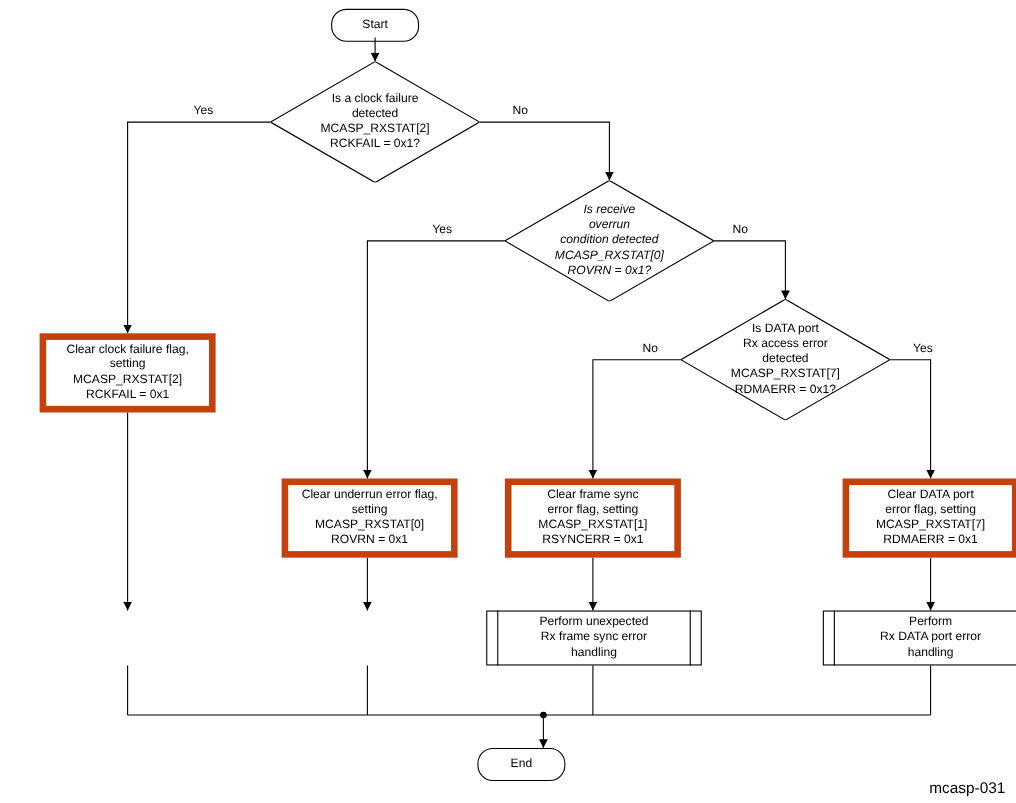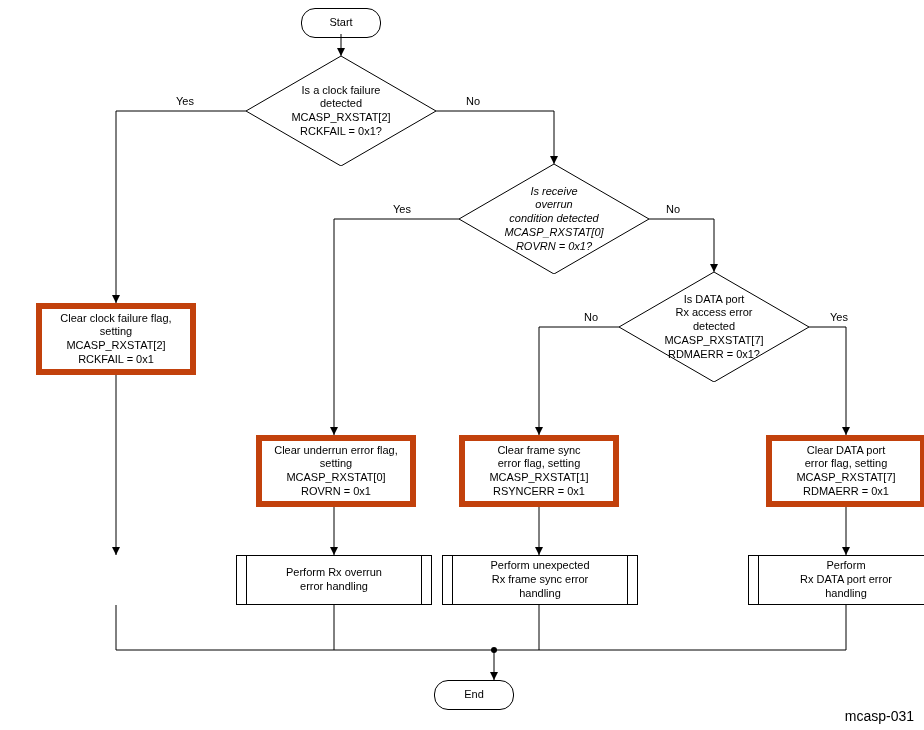--- a/index.html
+++ b/index.html
@@ -151,29 +151,20 @@
     </div>
   <div class="proc proc3">
       <div>
     <div>Clear DATA port</div>
     <div>error flag, setting</div>
     <div>MCASP_RXSTAT[7]</div>
     <div>RDMAERR = 0x1</div>
   </div>
     </div>
 
-  <div class="sub sub1">
-    <div class="outer"></div>
-      <div class="inner">
-        <div>
-      <div>Perform Rx overrun</div>
-      <div>error handling</div>
-    </div>
-      </div>
-  </div>
   <div class="sub sub2">
     <div class="outer"></div>
       <div class="inner">
         <div>
       <div>Perform unexpected</div>
       <div>Rx frame sync error</div>
       <div>handling</div>
     </div>
       </div>
   </div>

